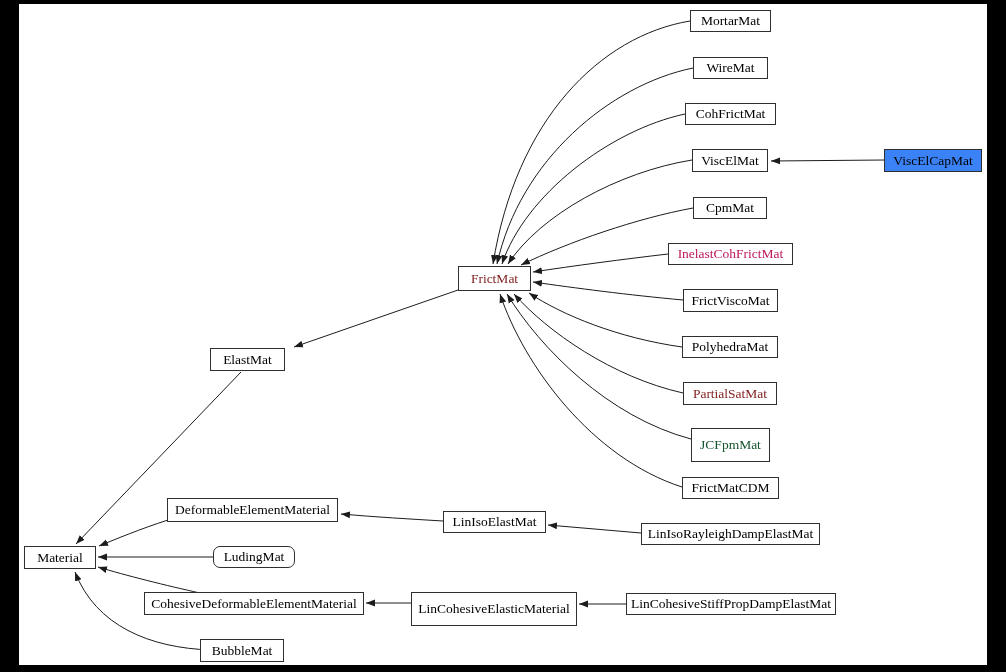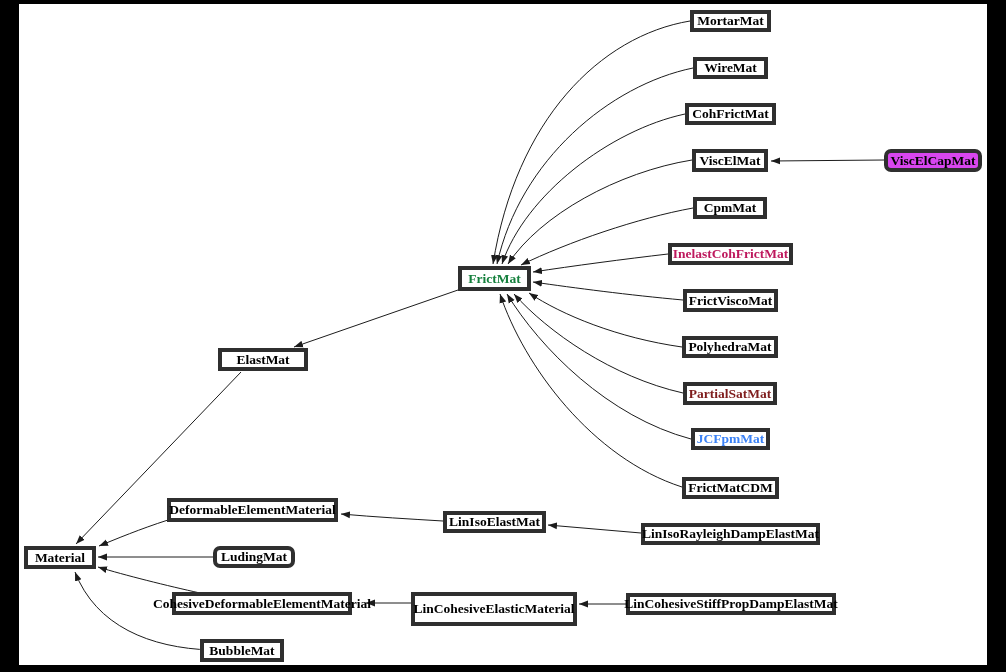--- a/index.html
+++ b/index.html
@@ -14,30 +14,29 @@
     position:absolute;
     background:#fff;
   }
   #edge-layer{
     position:absolute;left:0;top:0;
   }
   .class-node{
     position:absolute;
     box-sizing:border-box;
     background:#fff;
-    border:4px solid #6d28d9;
+    border:1px solid #6d28d9;
     display:flex;
     align-items:center;
     justify-content:center;
     font-size:13.5px;
     color:#000;
     white-space:nowrap;
     cursor:pointer;
     line-height:1;
-    font-weight:bold;
   }
 </style>
 </head>
 <body>
 
 <div id="stage" style="background: rgb(0, 0, 0);">
   <div id="canvas-bg" style="left: 19px; top: 4px; width: 968px; height: 661px; background: rgb(255, 255, 255);"></div>
   <svg id="edge-layer" width="1006" height="672" viewBox="0 0 1006 672">
     <defs>
       <marker id="arrow" markerUnits="userSpaceOnUse" markerWidth="10" markerHeight="8" refX="9" refY="4" orient="auto">
@@ -64,36 +63,36 @@
         <path d="M200,593 C168,586 124,575 98,567" fill="none" stroke="#1c1c1c" stroke-width="1" marker-end="url(#arrow)"></path>
         <path d="M211,650 C150,648 96,626 75,572" fill="none" stroke="#1c1c1c" stroke-width="1" marker-end="url(#arrow)"></path>
         <path d="M443,521 C410,519 375,517 341,514" fill="none" stroke="#1c1c1c" stroke-width="1" marker-end="url(#arrow)"></path>
         <path d="M641,533 L548,525" fill="none" stroke="#1c1c1c" stroke-width="1" marker-end="url(#arrow)"></path>
         <path d="M411,603 L366,603" fill="none" stroke="#1c1c1c" stroke-width="1" marker-end="url(#arrow)"></path>
         <path d="M626,604 L579,604" fill="none" stroke="#1c1c1c" stroke-width="1" marker-end="url(#arrow)"></path>
       </g>
   </svg>
   <div id="node-layer">
       <div class="class-node" style="left: 24px; top: 546px; width: 72px; height: 23px; background: rgb(255, 255, 255); border-color: rgb(47, 47, 47); color: rgb(0, 0, 0);">Material</div>
-      <div class="class-node" style="left: 218px; top: 348px; width: 90px; height: 23px; background: rgb(255, 255, 255); border-color: rgb(47, 47, 47); color: rgb(0, 0, 0);">ElastMat</div>
-      <div class="class-node" style="left: 458px; top: 266px; width: 73px; height: 25px; background: rgb(255, 255, 255); border-color: rgb(47, 47, 47); color: #15803d;">FrictMat</div>
+      <div class="class-node" style="left: 210px; top: 348px; width: 75px; height: 23px; background: rgb(255, 255, 255); border-color: rgb(47, 47, 47); color: rgb(0, 0, 0);">ElastMat</div>
+      <div class="class-node" style="left: 458px; top: 266px; width: 73px; height: 25px; background: rgb(255, 255, 255); border-color: rgb(47, 47, 47); color: #7f1d1d;">FrictMat</div>
       <div class="class-node" style="left: 690px; top: 10px; width: 81px; height: 22px; background: rgb(255, 255, 255); border-color: rgb(47, 47, 47); color: rgb(0, 0, 0);">MortarMat</div>
       <div class="class-node" style="left: 693px; top: 57px; width: 75px; height: 22px; background: rgb(255, 255, 255); border-color: rgb(47, 47, 47); color: rgb(0, 0, 0);">WireMat</div>
       <div class="class-node" style="left: 685px; top: 103px; width: 91px; height: 22px; background: rgb(255, 255, 255); border-color: rgb(47, 47, 47); color: rgb(0, 0, 0);">CohFrictMat</div>
       <div class="class-node" style="left: 692px; top: 149px; width: 76px; height: 23px; background: rgb(255, 255, 255); border-color: rgb(47, 47, 47); color: rgb(0, 0, 0);">ViscElMat</div>
-      <div class="class-node" style="left: 884px; top: 149px; width: 98px; height: 23px; background: #d946ef; border-color: rgb(47, 47, 47); color: rgb(0, 0, 0); border-radius: 7px;">ViscElCapMat</div>
+      <div class="class-node" style="left: 884px; top: 149px; width: 98px; height: 23px; background: #3b82f6; border-color: rgb(47, 47, 47); color: rgb(0, 0, 0);">ViscElCapMat</div>
       <div class="class-node" style="left: 693px; top: 197px; width: 74px; height: 22px; background: rgb(255, 255, 255); border-color: rgb(47, 47, 47); color: rgb(0, 0, 0);">CpmMat</div>
       <div class="class-node" style="left: 668px; top: 243px; width: 125px; height: 22px; background: rgb(255, 255, 255); border-color: rgb(47, 47, 47); color: #be185d; text-align: center;">InelastCohFrictMat</div>
       <div class="class-node" style="left: 683px; top: 289px; width: 95px; height: 23px; background: rgb(255, 255, 255); border-color: rgb(47, 47, 47); color: rgb(0, 0, 0);">FrictViscoMat</div>
       <div class="class-node" style="left: 682px; top: 336px; width: 96px; height: 22px; background: rgb(255, 255, 255); border-color: rgb(47, 47, 47); color: rgb(0, 0, 0); text-align: right;">PolyhedraMat</div>
       <div class="class-node" style="left: 683px; top: 382px; width: 94px; height: 23px; background: rgb(255, 255, 255); border-color: rgb(47, 47, 47); color: #7f1d1d;">PartialSatMat</div>
-      <div class="class-node" style="left: 691px; top: 428px; width: 79px; height: 22px; background: rgb(255, 255, 255); border-color: rgb(47, 47, 47); color: #3b82f6;">JCFpmMat</div>
+      <div class="class-node" style="left: 691px; top: 428px; width: 79px; height: 34px; background: rgb(255, 255, 255); border-color: rgb(47, 47, 47); color: #14532d;">JCFpmMat</div>
       <div class="class-node" style="left: 682px; top: 477px; width: 97px; height: 22px; background: rgb(255, 255, 255); border-color: rgb(47, 47, 47); color: rgb(0, 0, 0);">FrictMatCDM</div>
       <div class="class-node" style="left: 167px; top: 498px; width: 171px; height: 24px; background: rgb(255, 255, 255); border-color: rgb(47, 47, 47); color: rgb(0, 0, 0);">DeformableElementMaterial</div>
       <div class="class-node" style="left: 213px; top: 546px; width: 82px; height: 22px; background: rgb(255, 255, 255); border-color: rgb(47, 47, 47); color: rgb(0, 0, 0); border-radius: 7px;">LudingMat</div>
-      <div class="class-node" style="left: 144px; top: 592px; width: 180px; height: 23px; background: rgb(255, 255, 255); border-color: rgb(47, 47, 47); color: rgb(0, 0, 0); margin-left: 28px;">CohesiveDeformableElementMaterial</div>
+      <div class="class-node" style="left: 144px; top: 592px; width: 220px; height: 23px; background: rgb(255, 255, 255); border-color: rgb(47, 47, 47); color: rgb(0, 0, 0);">CohesiveDeformableElementMaterial</div>
       <div class="class-node" style="left: 200px; top: 639px; width: 84px; height: 23px; background: rgb(255, 255, 255); border-color: rgb(47, 47, 47); color: rgb(0, 0, 0);">BubbleMat</div>
       <div class="class-node" style="left: 443px; top: 511px; width: 103px; height: 22px; background: rgb(255, 255, 255); border-color: rgb(47, 47, 47); color: rgb(0, 0, 0);">LinIsoElastMat</div>
       <div class="class-node" style="left: 641px; top: 523px; width: 179px; height: 22px; background: rgb(255, 255, 255); border-color: rgb(47, 47, 47); color: rgb(0, 0, 0);">LinIsoRayleighDampElastMat</div>
       <div class="class-node" style="left: 411px; top: 592px; width: 166px; height: 34px; background: rgb(255, 255, 255); border-color: rgb(47, 47, 47); color: rgb(0, 0, 0);">LinCohesiveElasticMaterial</div>
       <div class="class-node" style="left: 626px; top: 593px; width: 210px; height: 22px; background: rgb(255, 255, 255); border-color: rgb(47, 47, 47); color: rgb(0, 0, 0);">LinCohesiveStiffPropDampElastMat</div>
     </div>
 </div>
 
 </body></html>

